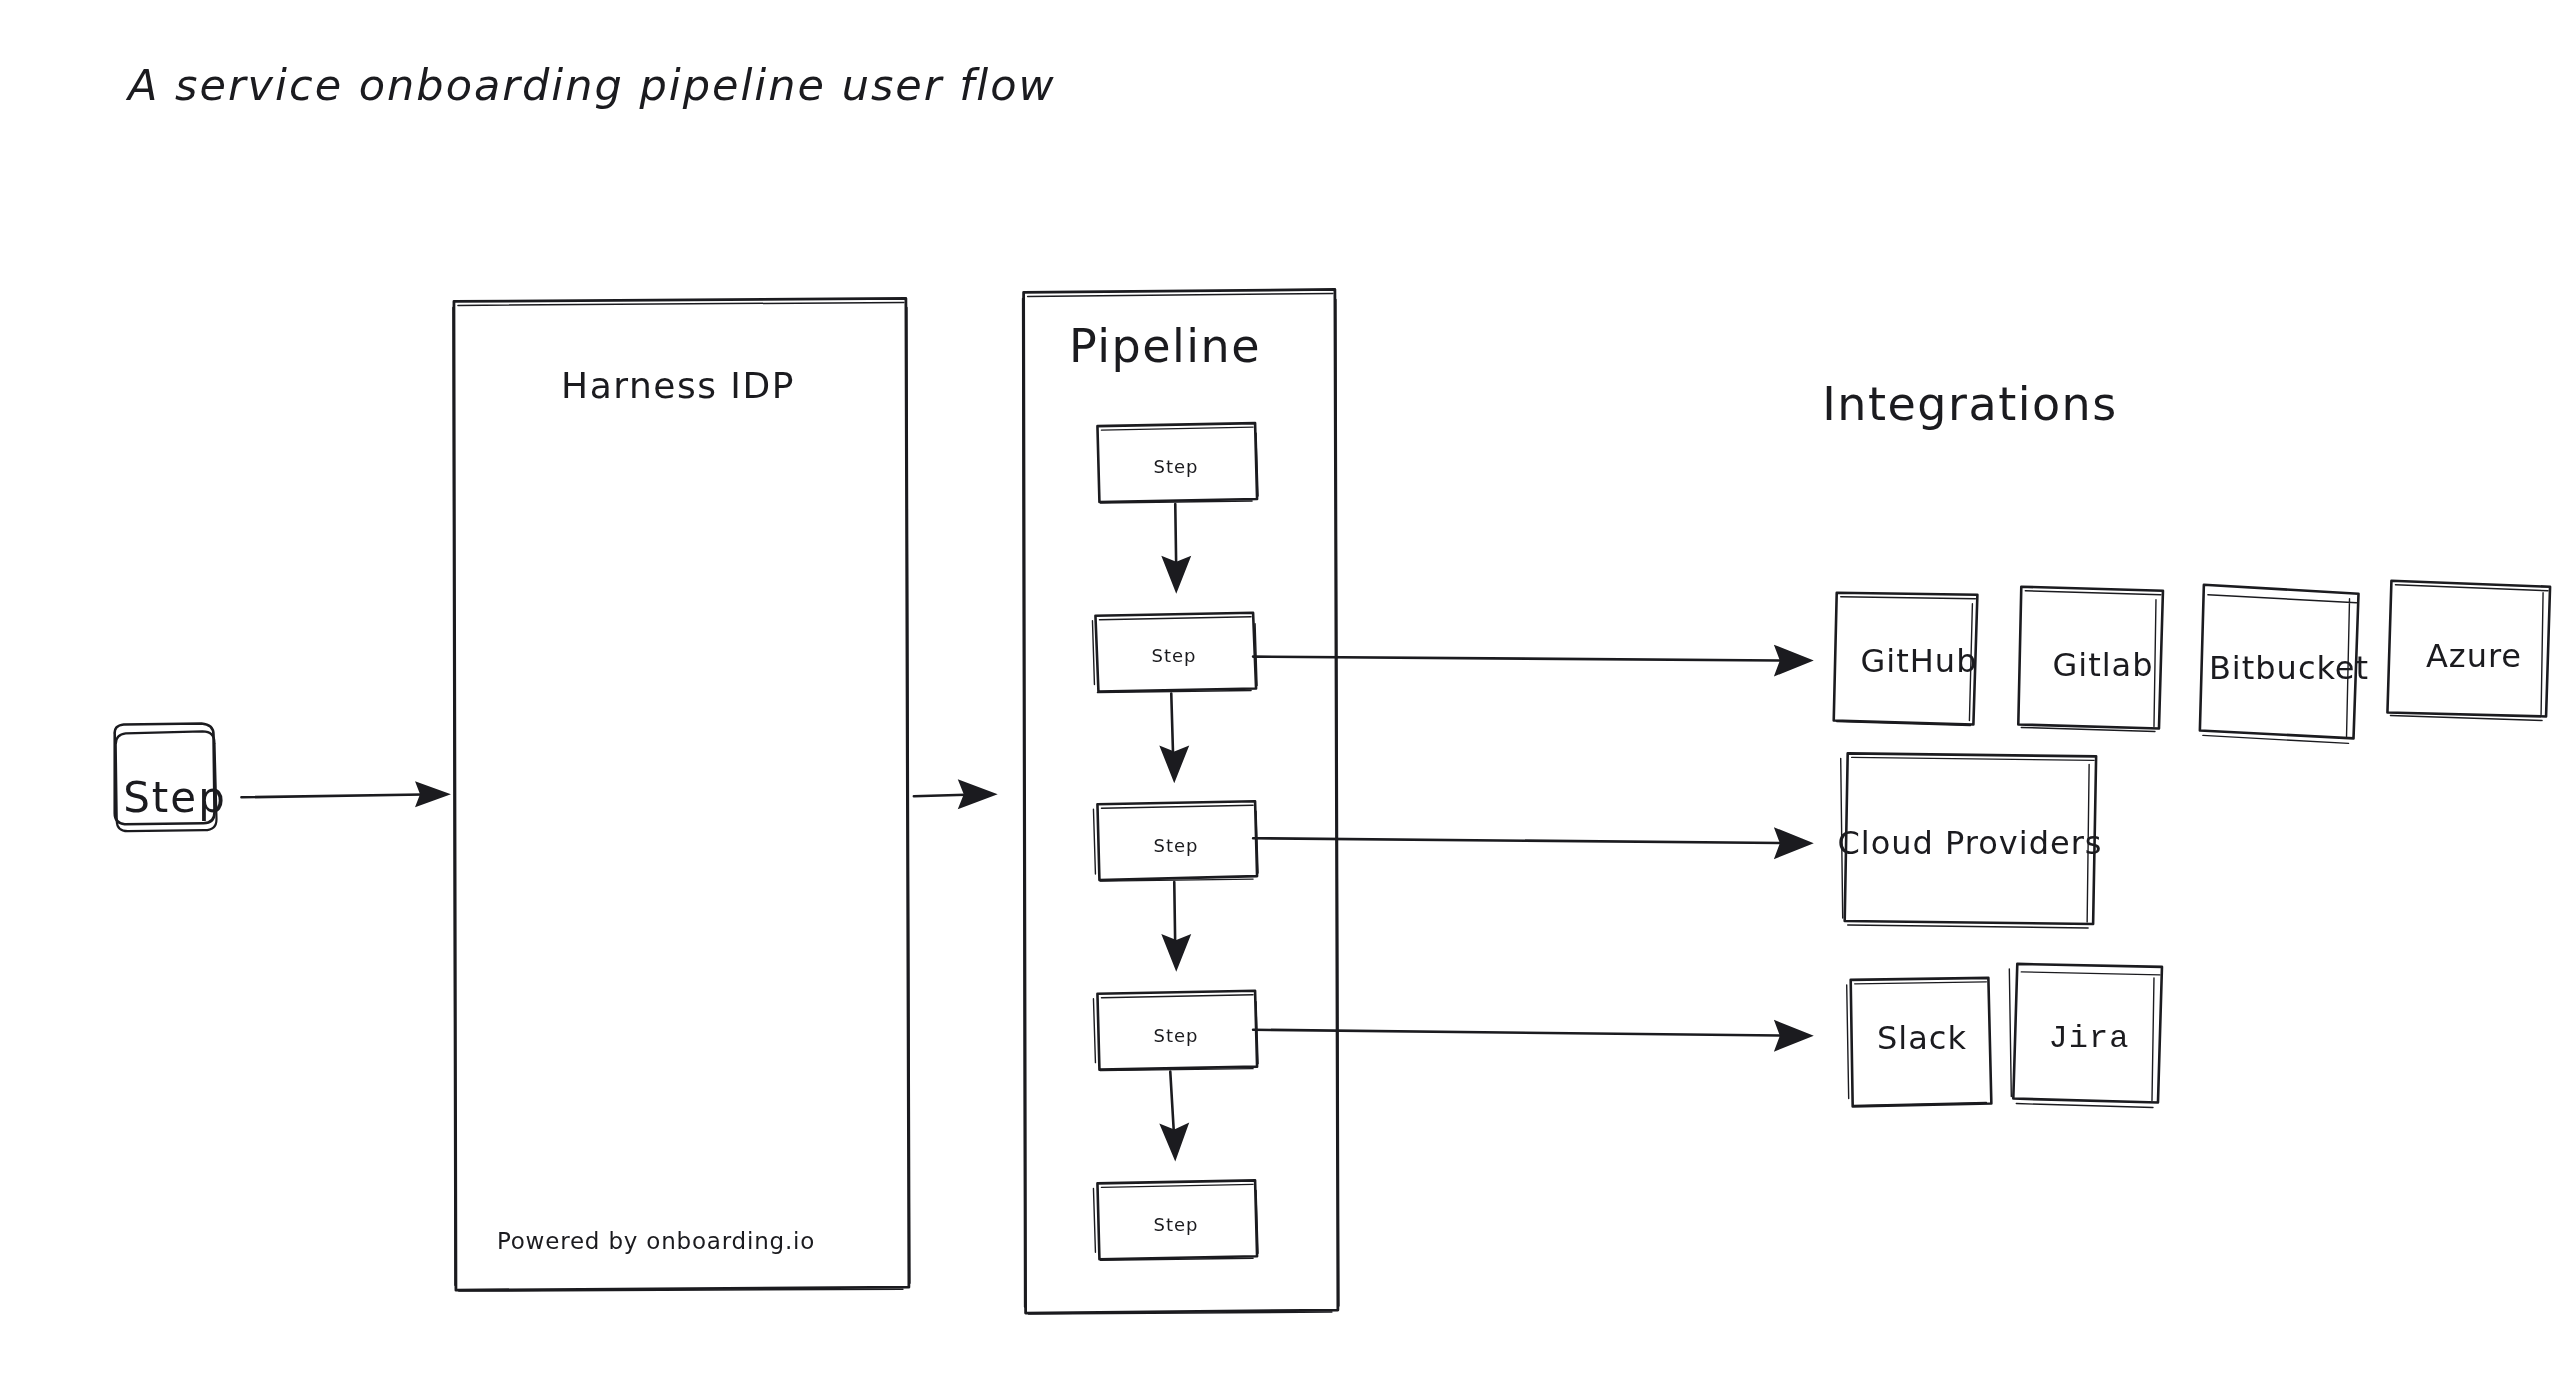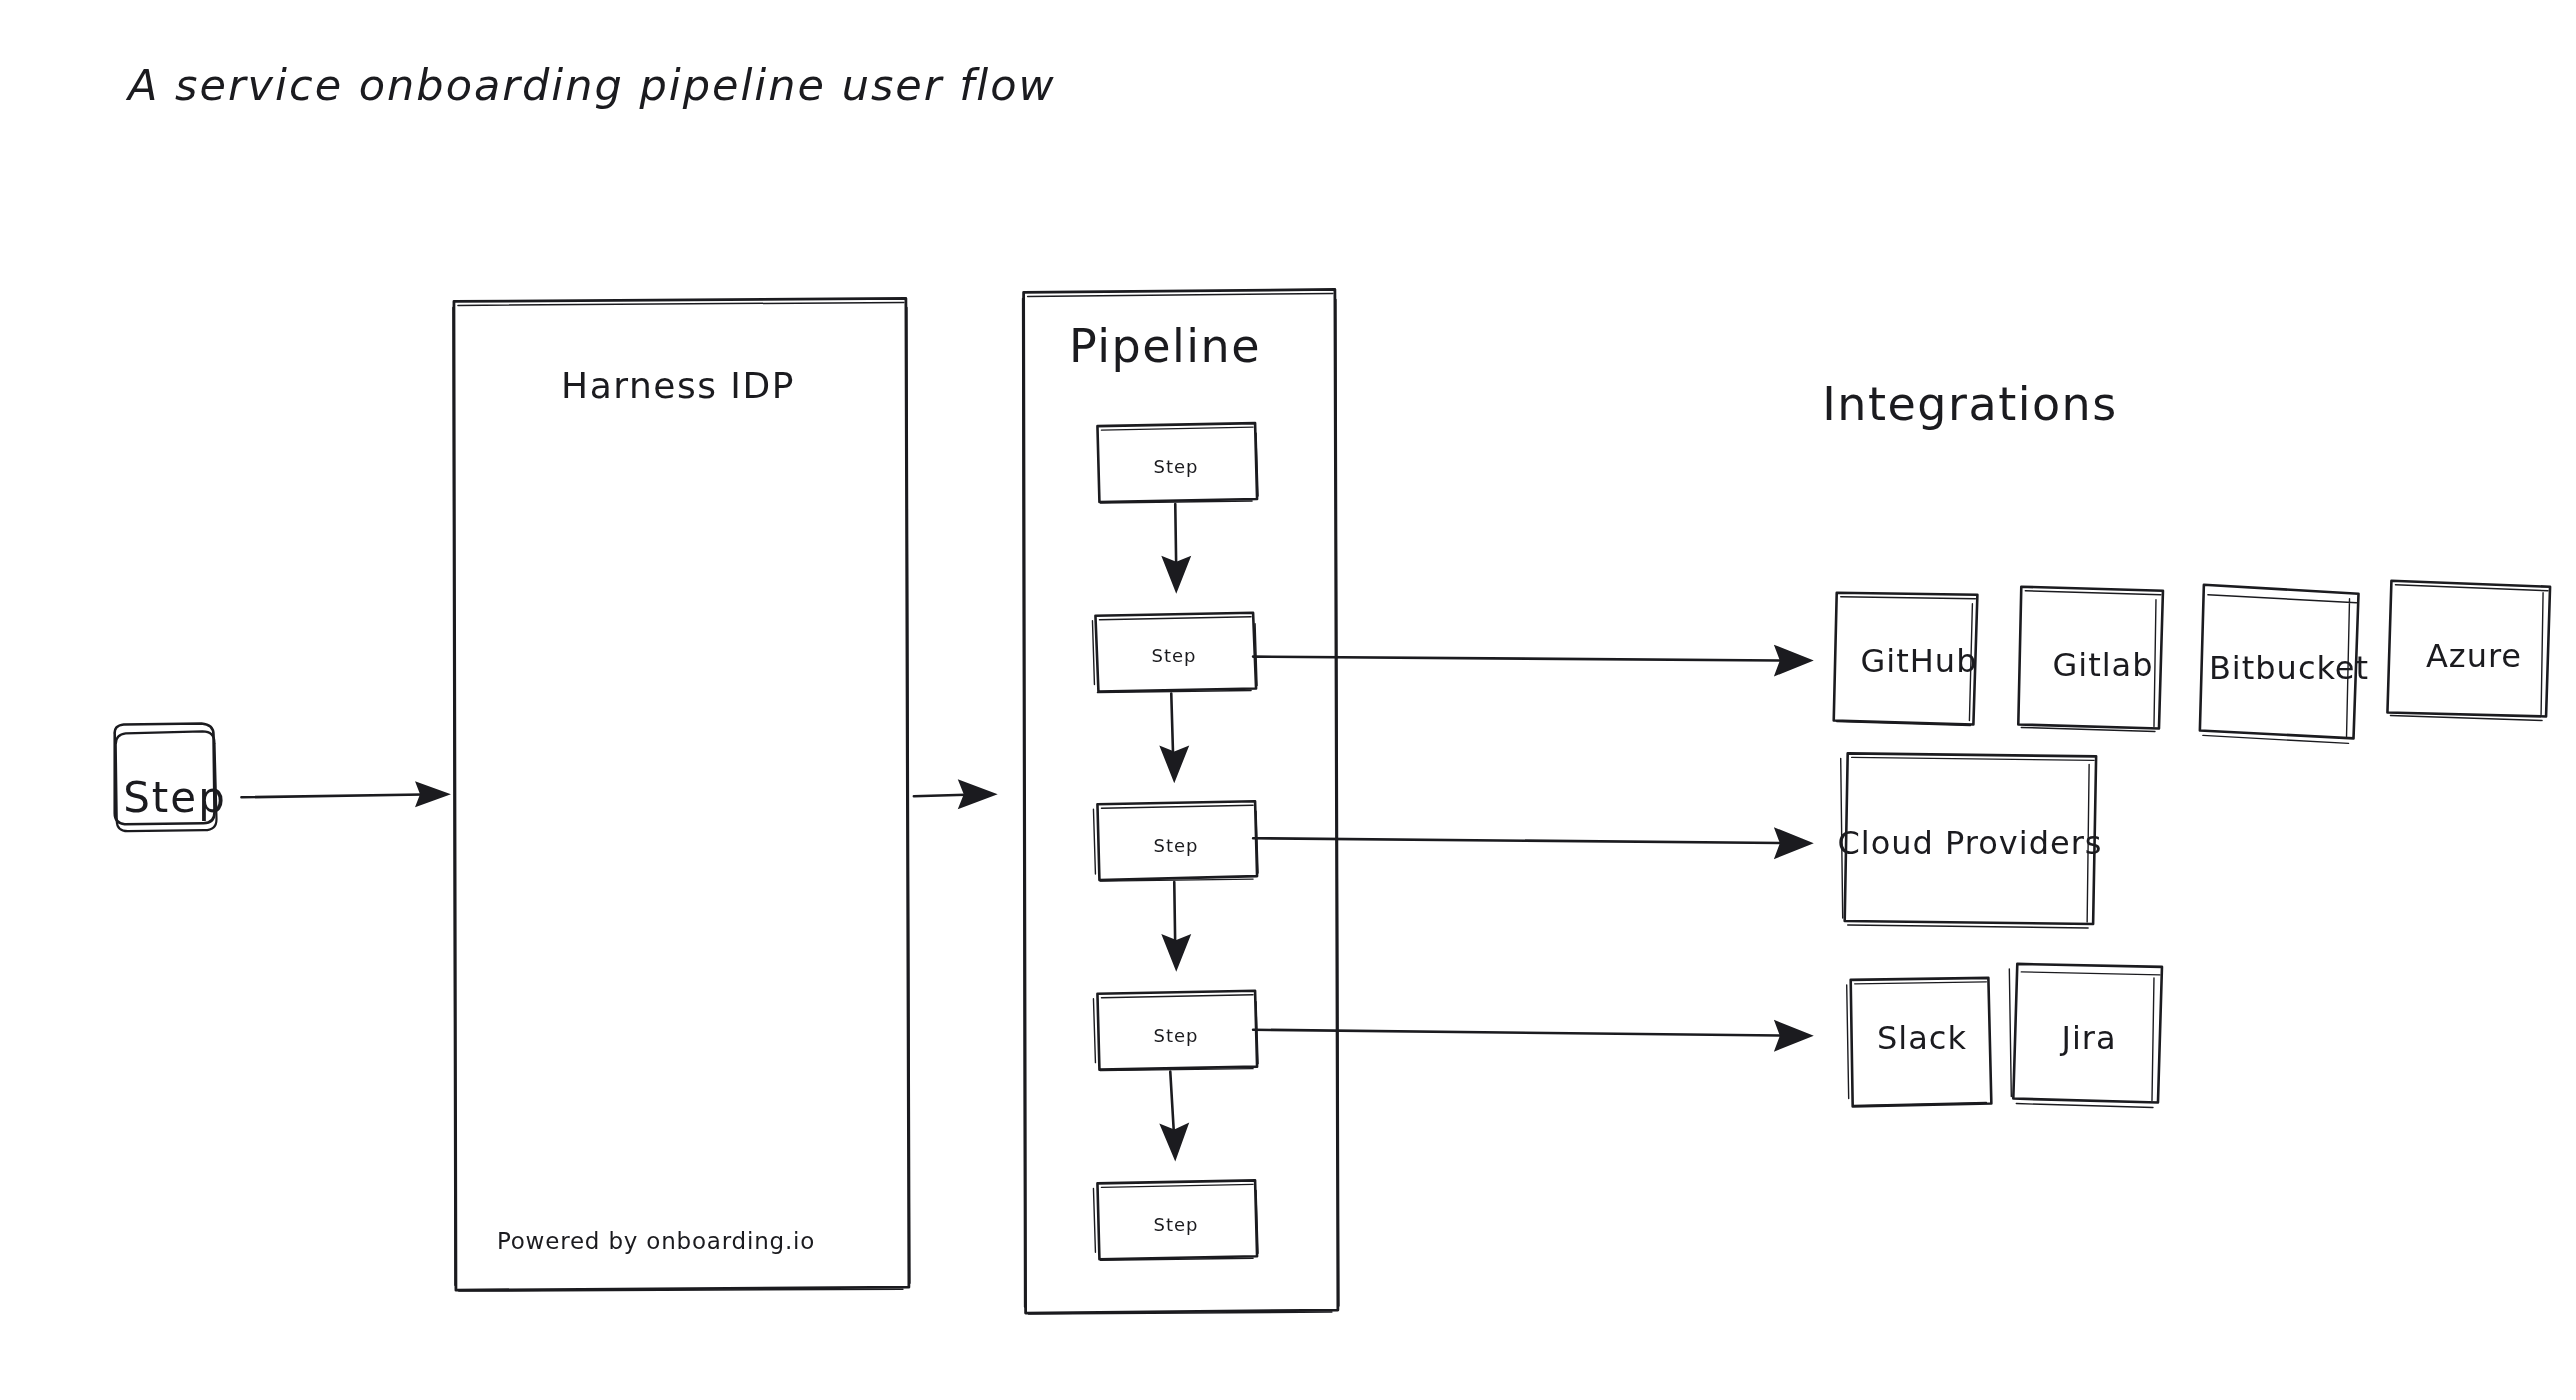--- a/index.html
+++ b/index.html
@@ -205,16 +205,16 @@
   <div class="lbl hdr2" style="left:1970px; top:404px;">Integrations</div>
 
   <div class="lbl mid" style="left:1919px; top:661px;">GitHub</div>
   <div class="lbl mid" style="left:2103px; top:665px;">Gitlab</div>
   <div class="lbl mid" style="left:2289px; top:668px;">Bitbucket</div>
   <div class="lbl mid" style="left:2474px; top:656px;">Azure</div>
 
   <div class="lbl mid" style="left:1970px; top:843px;">Cloud Providers</div>
 
   <div class="lbl mid" style="left:1922px; top:1038px;">Slack</div>
-  <div class="lbl mid" style="left:2089px; top:1038px;">Jira</div>
+  <div class="lbl mid" style="left:2089px; top:1038px;font-family:Liberation Mono, monospace;">Jira</div>
 
 </div>
 
 
 </body></html>

